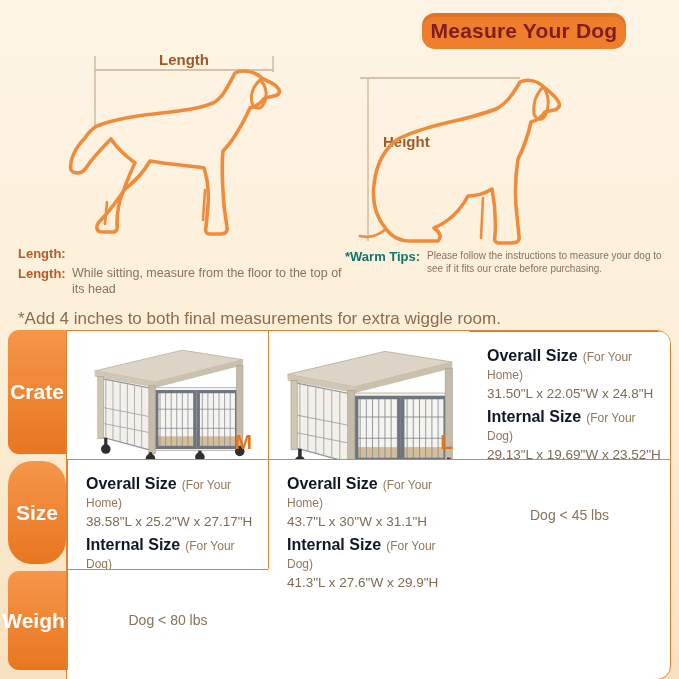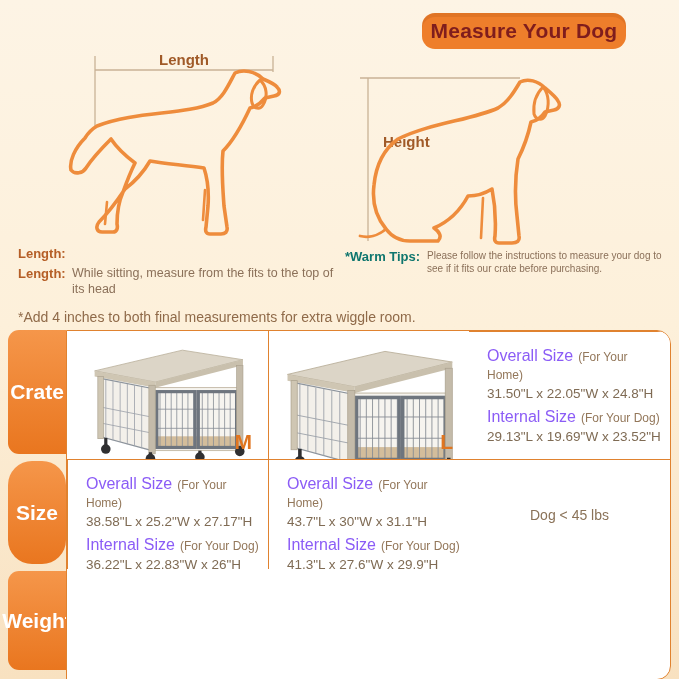--- a/index.html
+++ b/index.html
@@ -22,21 +22,21 @@
   
   .dog-stroke{fill:none;stroke:#ee8c3c;stroke-width:3.6;stroke-linecap:round;stroke-linejoin:round;}
   .measure-line{stroke:#c9b296;stroke-width:1.3;fill:none;}
   .measure-label{fill:#a05a28;font-size:15px;font-weight:bold;font-family:"Liberation Sans",sans-serif;}
 
   
   .note-block{left:18px;top:246px;width:330px;}
   .note-row{display:flex;margin-bottom:4px;}
   .note-term{flex:0 0 54px;font-weight:bold;color:#b55e26;font-size:13px;line-height:1.25;}
   .note-text{color:#8b7059;font-size:12.5px;line-height:1.25;width:272px;}
-  .footnote{left:18px;top:309px;color:#8f6a49;font-size:14px;}
+  .footnote{left:18px;top:309px;color:#8f6a49;font-size:17px;}
   .tips-block{left:345px;top:249px;width:326px;display:flex;}
   .tips-term{flex:0 0 82px;font-weight:bold;color:#0f766e;font-size:13px;line-height:1.3;}
   .tips-text{color:#8b7059;font-size:10px;line-height:1.3;width:240px;}
 
   
   .size-table{left:8px;top:330px;width:663px;height:350px;display:flex;}
   .hdr-col{width:58px;display:flex;flex-direction:column;flex:0 0 58px;}
   .hdr-cell{
     background:linear-gradient(180deg,#f5964a,#e9761f);
     border-radius:11px 0 0 11px;
@@ -51,21 +51,21 @@
     border-radius:0 14px 14px 0;overflow:hidden;
     display:grid;grid-template-columns:repeat(3,1fr);
     grid-template-rows:128px 110px 101px;
   }
   .cell{border-left:1px solid #e0822f;border-top:1px solid #e0822f;position:relative;background:#fff;}
   .cell.first-col{border-left:none;}
   .cell.first-row{border-top:none;}
   .crate-cell{display:flex;align-items:flex-start;justify-content:center;padding-top:8px;}
   .size-tag{position:absolute;right:16px;bottom:5px;color:#e0751f;font-size:21px;font-weight:bold;}
   .size-cell{padding:15px 8px 0 18px;}
-  .size-title{color:#8b5cf6;font-weight:normal;font-size:16px;display:inline;}
+  .size-title{color:#0f172a;font-weight:bold;font-size:16px;display:inline;}
   .size-note{color:#93775a;font-size:12px;display:inline;margin-left:5px;}
   .size-dims{color:#7f6b54;font-size:13.5px;margin:3px 0 7px 0;}
   .weight-cell{display:flex;align-items:center;justify-content:center;
     color:#8a7258;font-size:14px;text-align:center;}
 </style>
 </head>
 <body>
 
 <svg width="0" height="0" style="position:absolute">
   <defs>
@@ -180,21 +180,21 @@
     <path class="dog-stroke" style="stroke-width:2.6" d="M133,148 L131,188"></path>
   </g>
 </svg>
 
 <div class="abs note-block">
   <div class="note-row">
     <div class="note-term">Length:</div>
   </div>
   <div class="note-row">
     <div class="note-term">Length:</div>
-    <div class="note-text">While sitting, measure from the fits to the top of its head</div>
+    <div class="note-text">While sitting, measure from the floor to the top of its head</div>
   </div>
 </div>
 <div class="abs footnote">*Add 4 inches to both final measurements for extra wiggle room.</div>
 
 <div class="abs tips-block">
   <div class="tips-term">*Warm Tips:</div>
   <div class="tips-text">Please follow the instructions to measure your dog to see if it fits our crate before purchasing.</div>
 </div>
 
 <div class="abs size-table">
@@ -232,14 +232,15 @@
       <div class="size-dims">36.22"L x 22.83"W x 26"H</div>
     </div>
     <div class="cell size-cell">
       <div><span class="size-title">Overall Size</span><span class="size-note">(For Your Home)</span></div>
       <div class="size-dims">43.7"L x 30"W x 31.1"H</div>
       <div><span class="size-title">Internal Size</span><span class="size-note">(For Your Dog)</span></div>
       <div class="size-dims">41.3"L x 27.6"W x 29.9"H</div>
     </div>
 
     <div class="cell weight-cell first-col">Dog &lt; 45 lbs</div>
+    <div class="cell weight-cell">Dog &lt; 80 lbs</div>
   </div>
 </div>
 
 </body></html>

